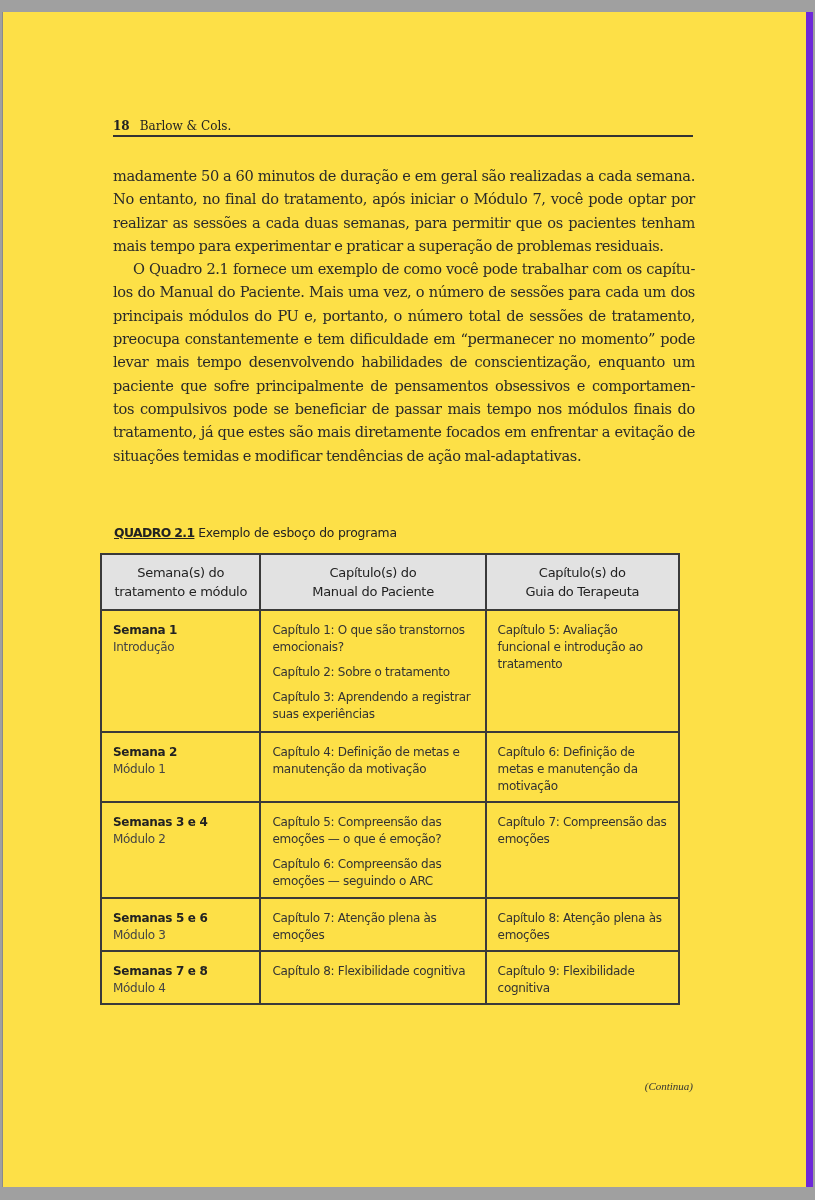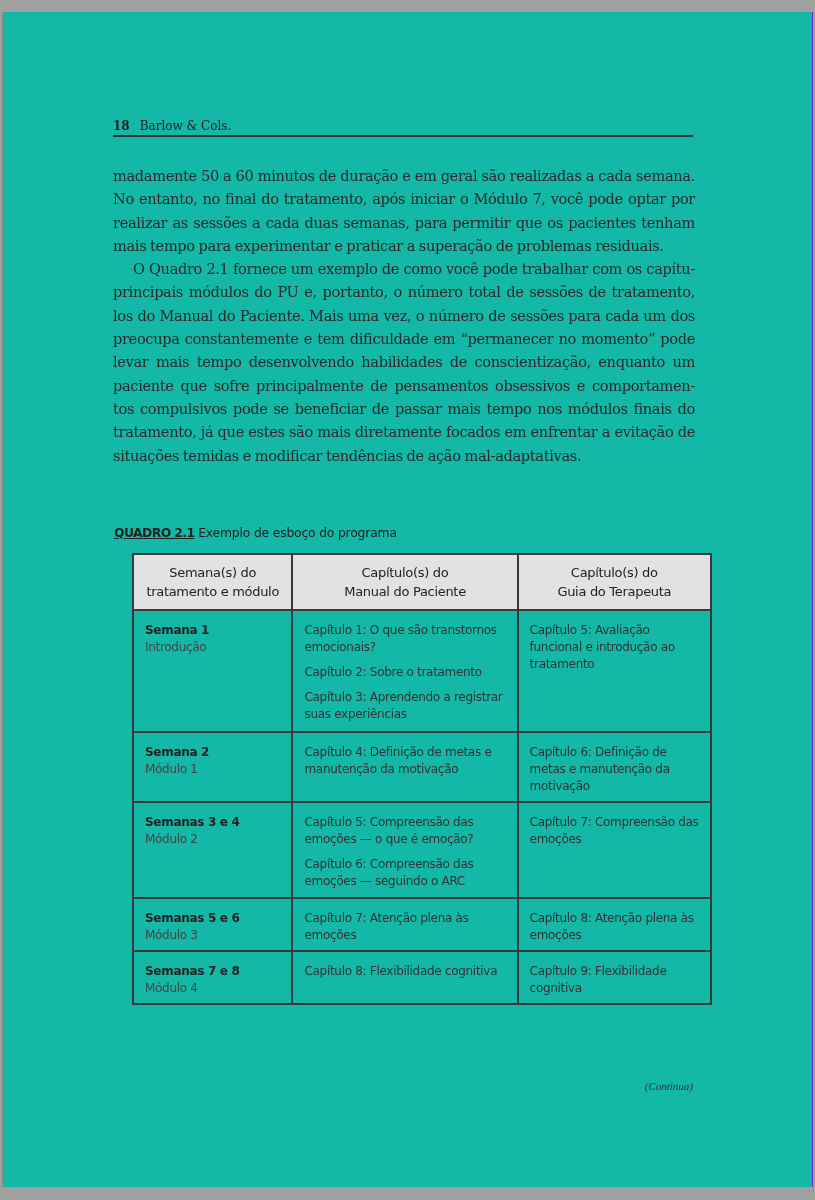--- a/index.html
+++ b/index.html
@@ -2,21 +2,21 @@
 <html><head>
   <meta charset="utf-8">
   <style>
     html, body { margin: 0; padding: 0; }
     body {
       width: 815px; height: 1200px; overflow: hidden;
       background: #a0a0a0; position: relative;
     }
     .page {
       position: absolute; left: 2px; top: 12px; width: 811px; height: 1175px;
-      background: #14b8a6; border-left: 1px solid #8a8a8a; border-right: 1px solid #6d28d9;
+      background: #fde047; border-left: 1px solid #8a8a8a; border-right: 7px solid #6d28d9;
       box-sizing: border-box;
     }
     .running-head {
       position: absolute; left: 110px; top: 107px; width: 580px; height: 16px;
       border-bottom: 2px solid #333;
       font-family: "DejaVu Serif", serif; font-size: 12px; color: #222;
       line-height: 14px;
     }
     .running-head .pg { font-weight: bold; margin-right: 10px; }
     .body-text {
@@ -30,21 +30,21 @@
     .body-text .indent { padding-left: 20px; }
 
     .caption {
       position: absolute; left: 111px; top: 513px;
       font-family: "DejaVu Sans", sans-serif; font-size: 12.4px; color: #222;
       letter-spacing: -0.2px;
     }
     .caption .lbl { font-weight: bold; margin-right: 0; letter-spacing: -0.6px; text-decoration: underline; }
 
     table.quadro {
-      position: absolute; left: 129px; top: 541px; width: 580px;
+      position: absolute; left: 97px; top: 541px; width: 580px;
       border-collapse: collapse;
       font-family: "DejaVu Sans", sans-serif; font-size: 12px; color: #333;
       letter-spacing: -0.3px;
       padding-left: 12px;
     }
     table.quadro th, table.quadro td {
       border: 2px solid #3a3a3a; vertical-align: top;
     }
     table.quadro th {
       background: #e2e2e2; font-weight: normal; text-align: center; color: #222;
@@ -74,22 +74,22 @@
 
   <div class="body-text">
     <p>
       <span class="ln">madamente 50 a 60 minutos de duração e em geral são realizadas a cada semana.</span>
       <span class="ln">No entanto, no final do tratamento, após iniciar o Módulo 7, você pode optar por</span>
       <span class="ln">realizar as sessões a cada duas semanas, para permitir que os pacientes tenham</span>
       <span class="ln last">mais tempo para experimentar e praticar a superação de problemas residuais.</span>
     </p>
     <p>
       <span class="ln indent">O Quadro 2.1 fornece um exemplo de como você pode trabalhar com os capítu-</span>
+      <span class="ln">los do Manual do Paciente. Mais uma vez, o número de sessões para cada um dos</span>
       <span class="ln">principais módulos do PU e, portanto, o número total de sessões de tratamento,</span>
-      <span class="ln">los do Manual do Paciente. Mais uma vez, o número de sessões para cada um dos</span>
       <span class="ln">preocupa constantemente e tem dificuldade em “permanecer no momento” pode</span>
       <span class="ln">levar mais tempo desenvolvendo habilidades de conscientização, enquanto um</span>
       <span class="ln">paciente que sofre principalmente de pensamentos obsessivos e comportamen-</span>
       <span class="ln">tos compulsivos pode se beneficiar de passar mais tempo nos módulos finais do</span>
       <span class="ln">tratamento, já que estes são mais diretamente focados em enfrentar a evitação de</span>
       <span class="ln last">situações temidas e modificar tendências de ação mal-adaptativas.</span>
     </p>
   </div>
 
   <div class="caption">

